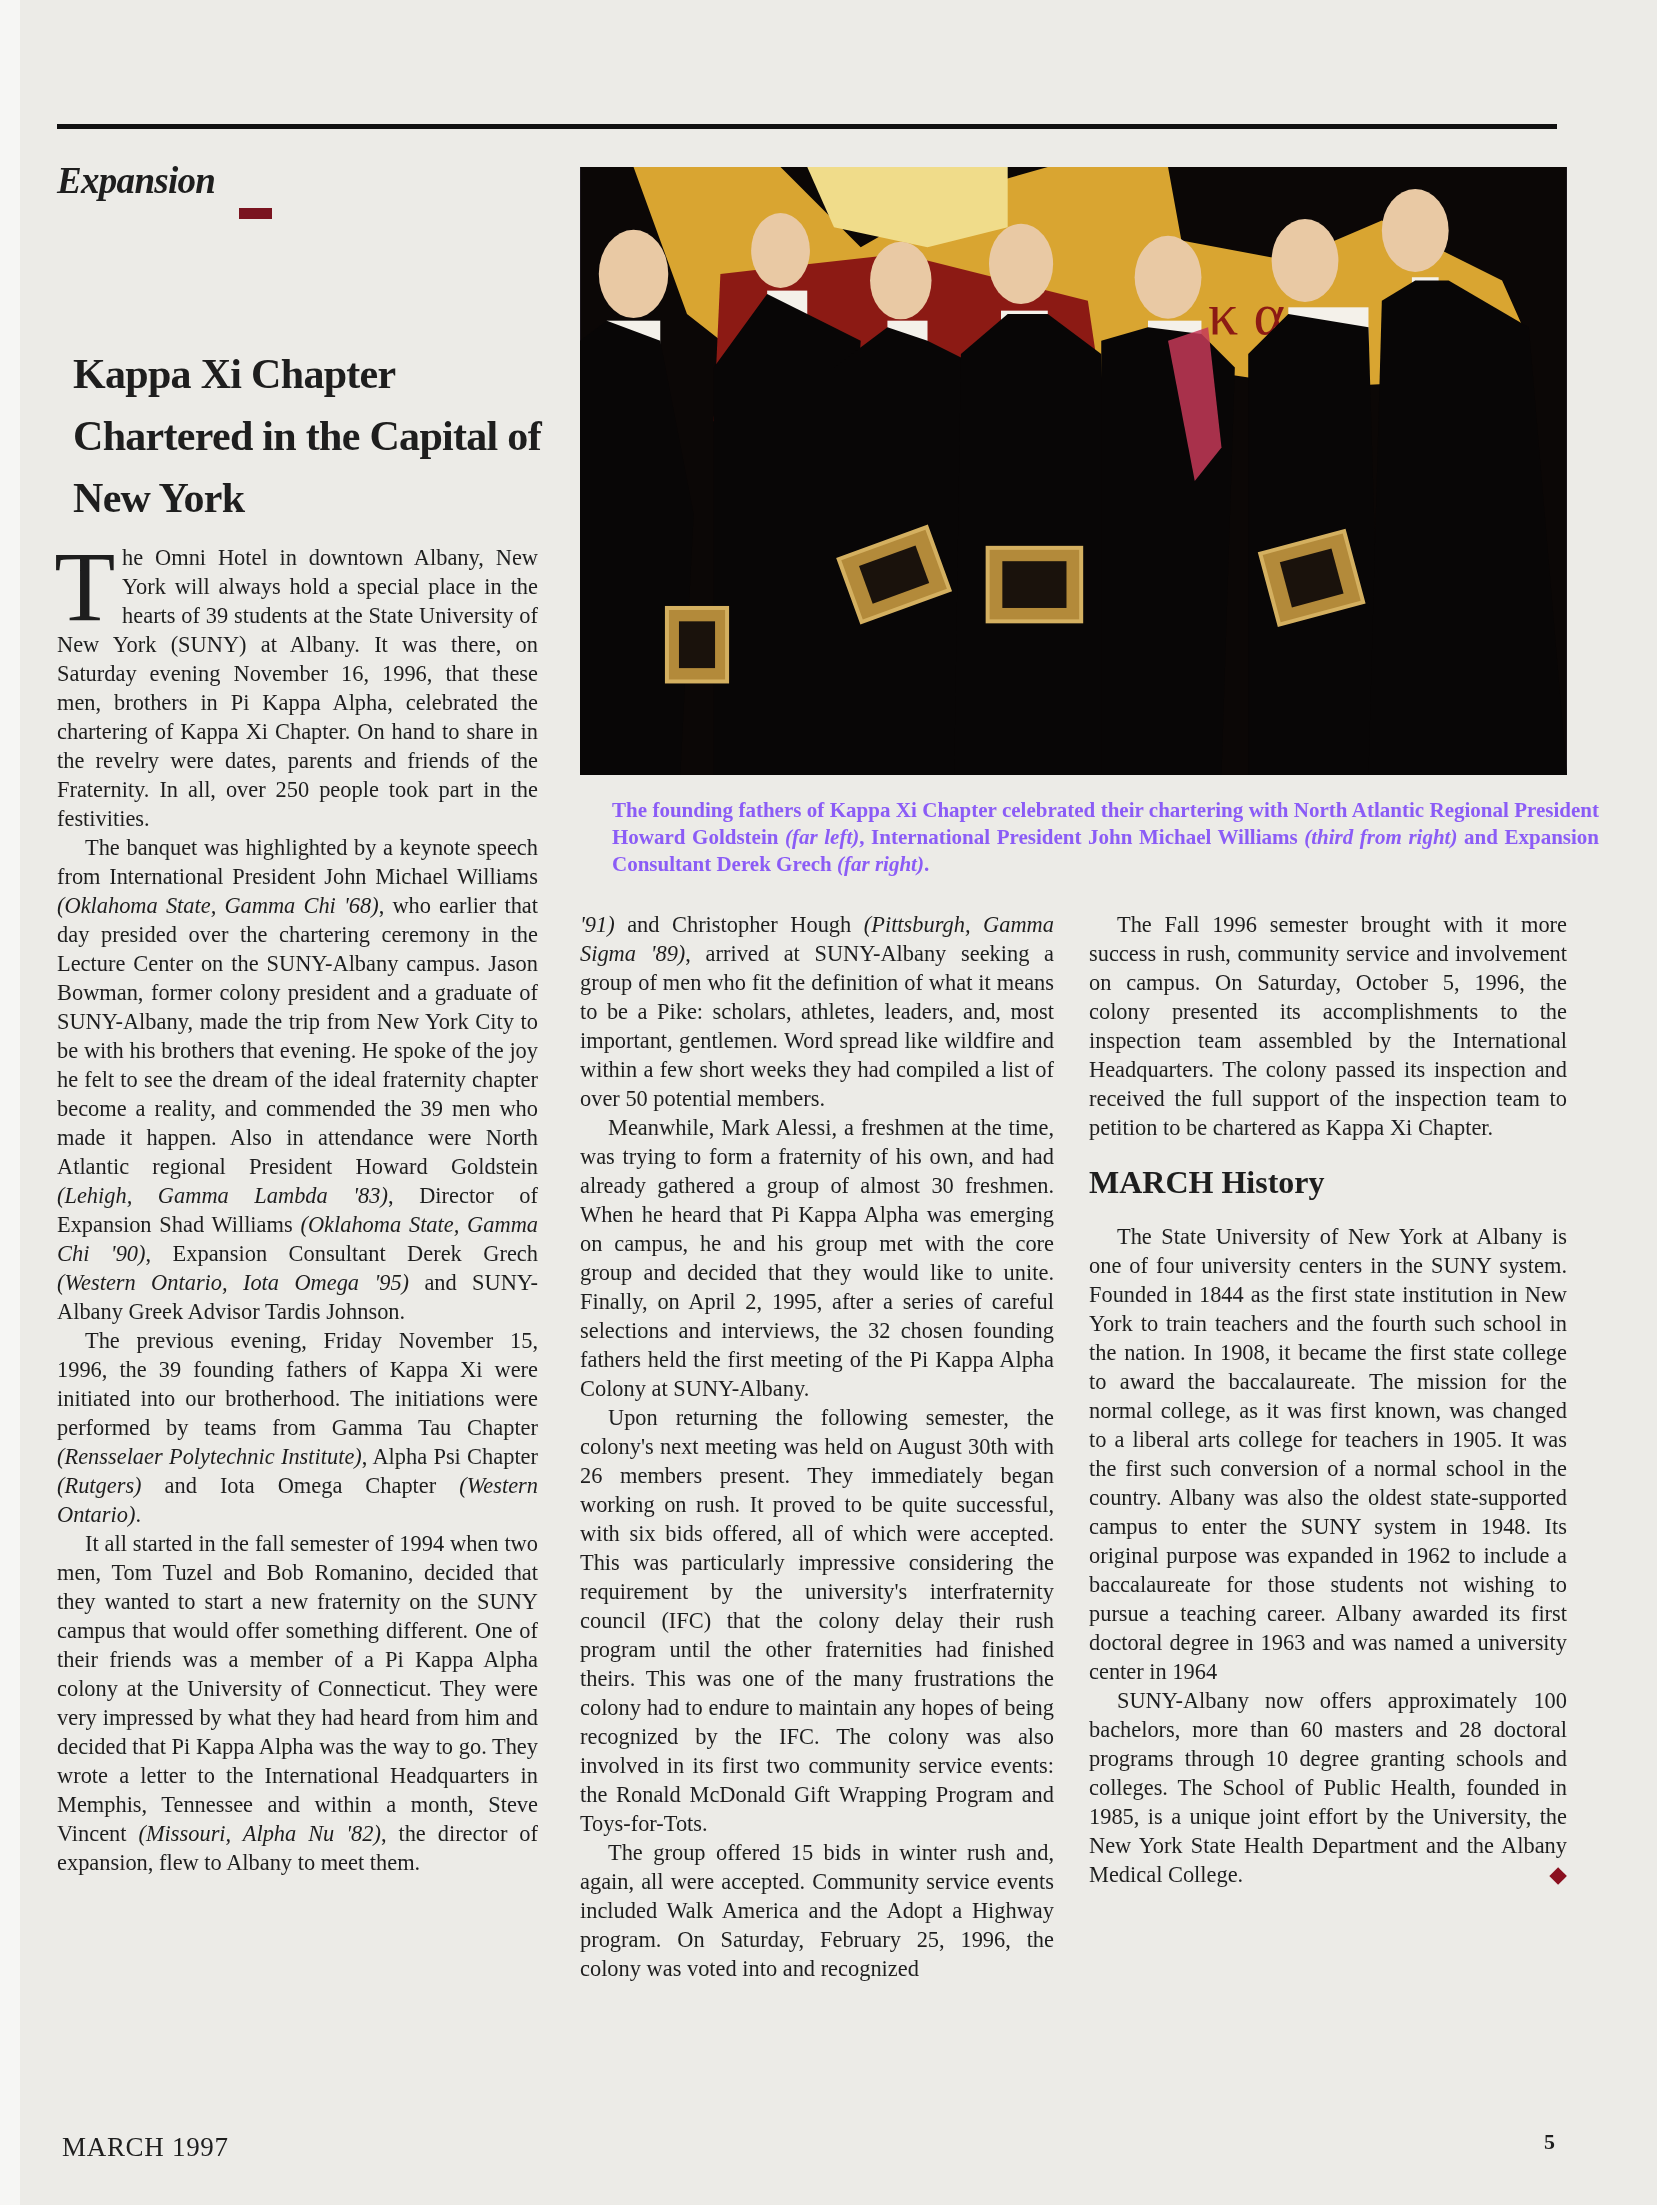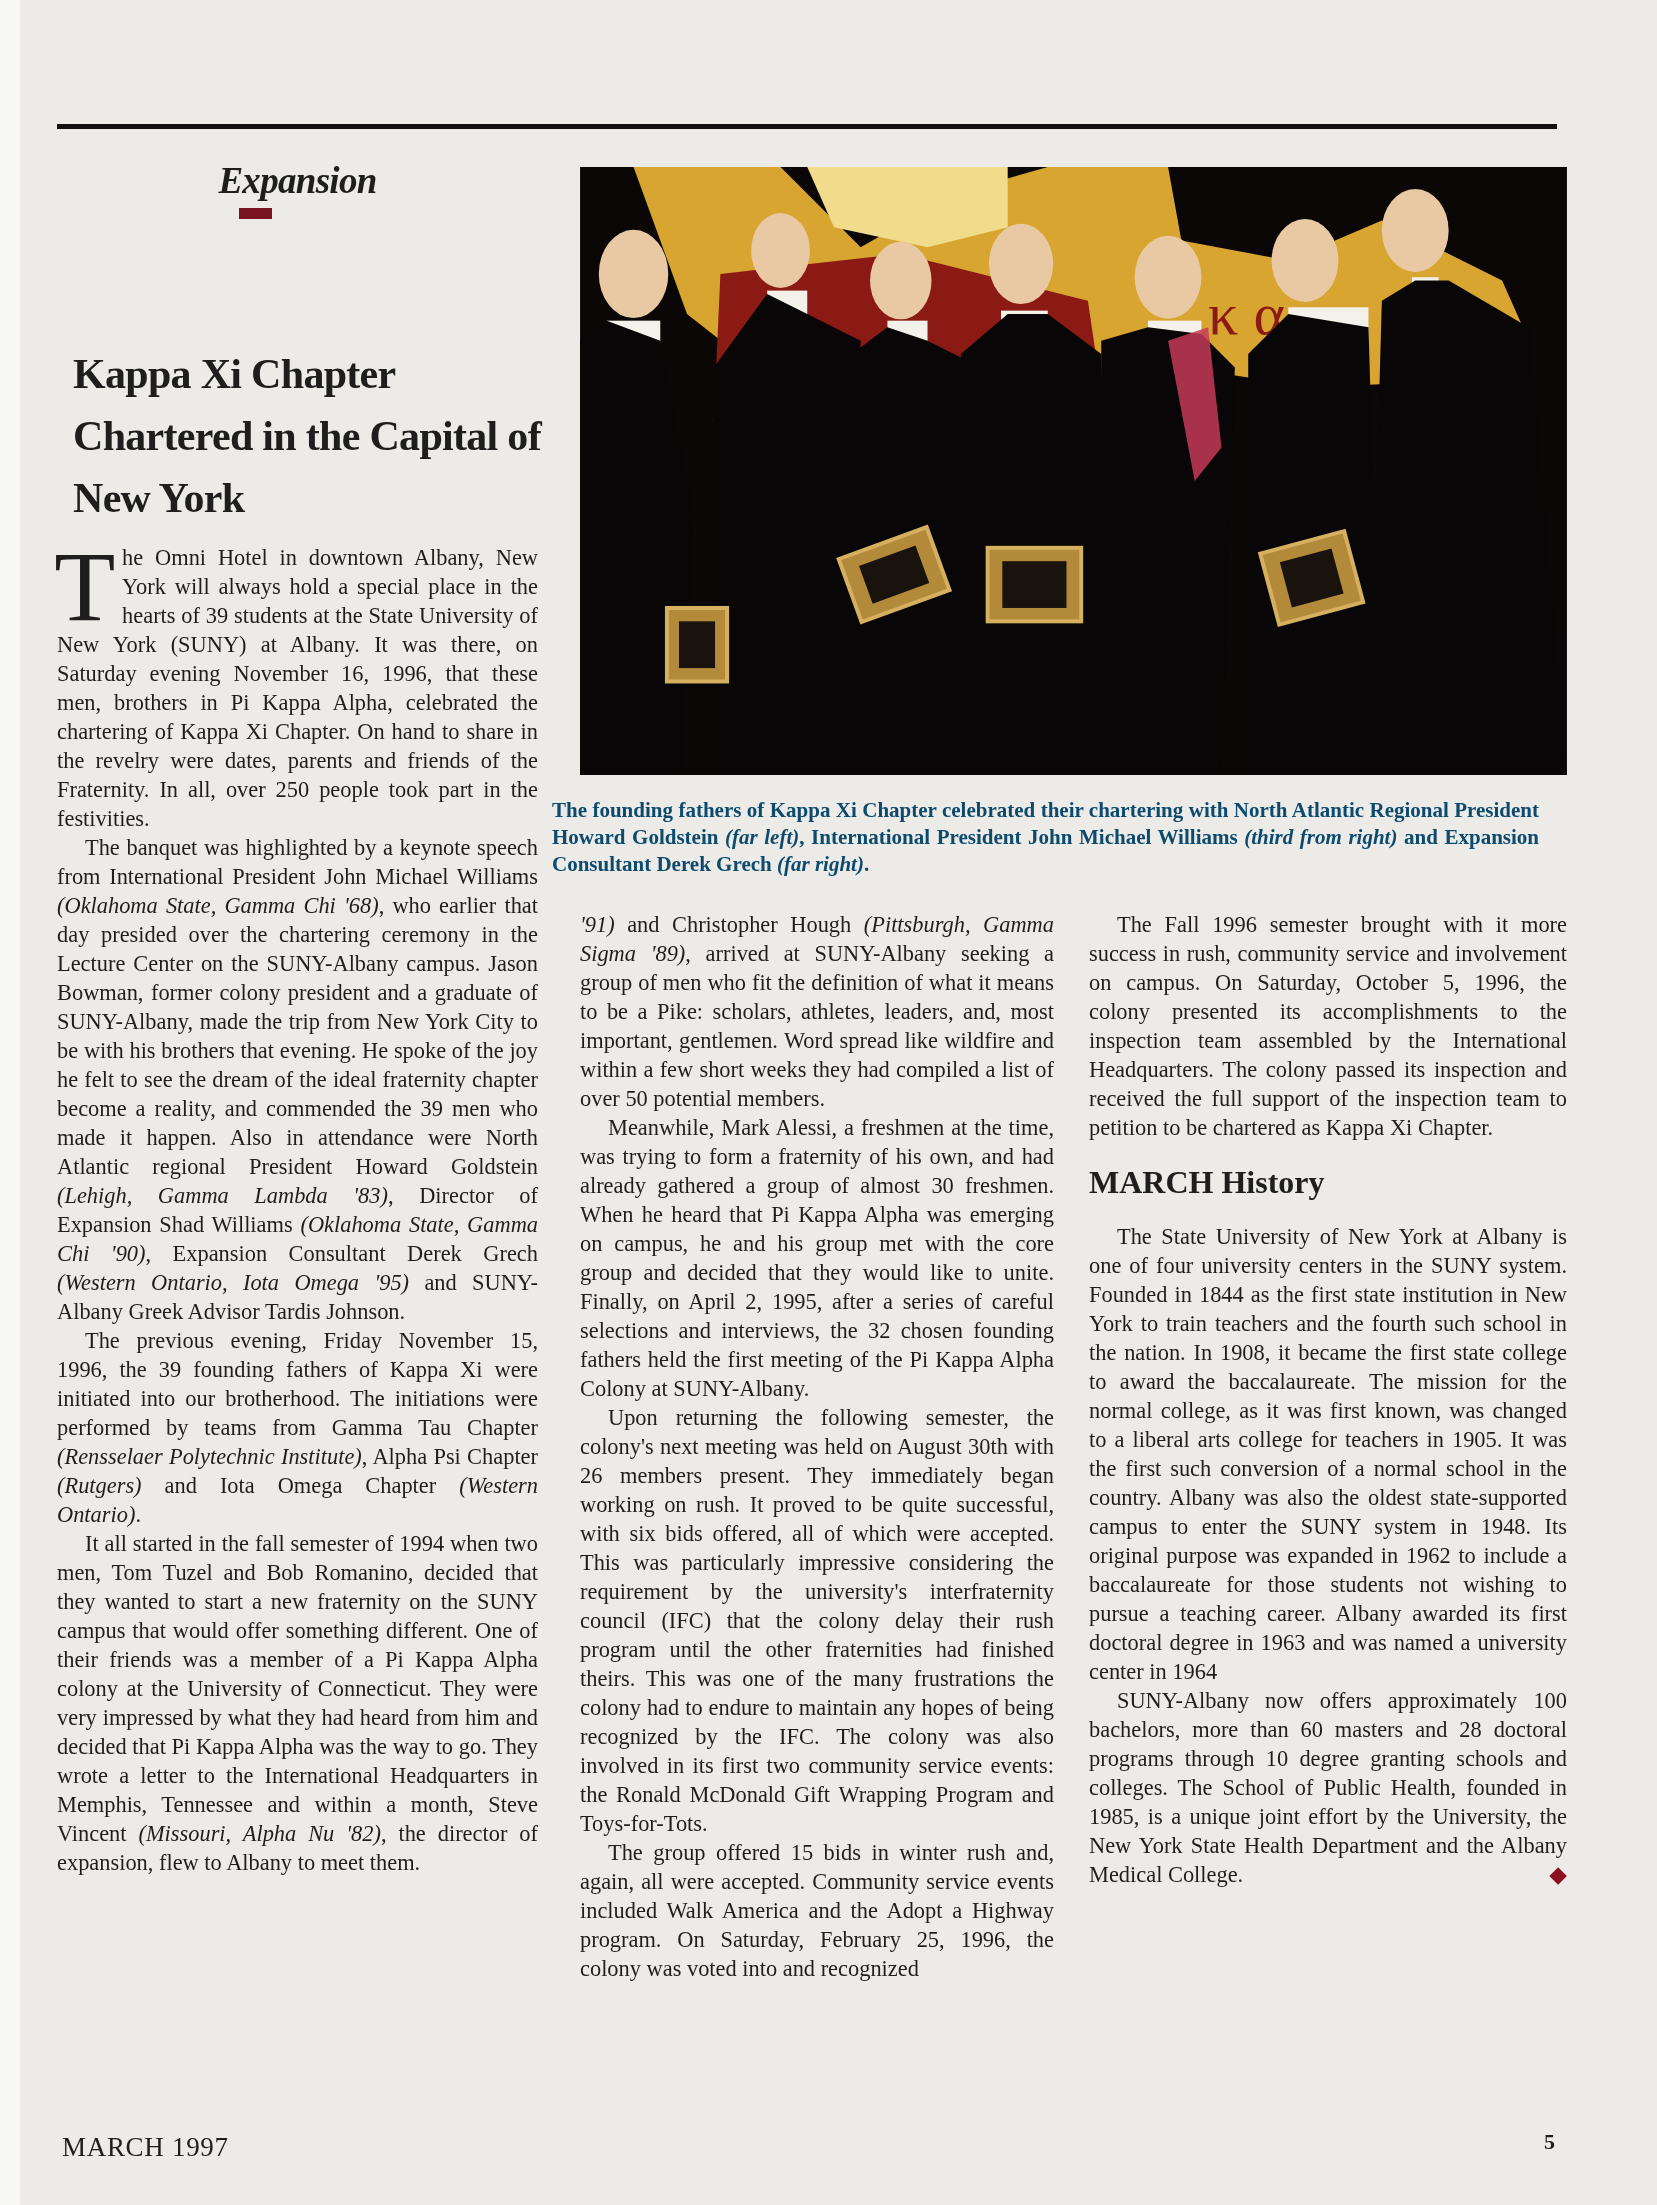--- a/index.html
+++ b/index.html
@@ -14,21 +14,20 @@
   .page-edge {
     position: absolute; left: 0; top: 0; width: 20px; height: 2205px;
     background: #f6f6f4;
   }
   .top-rule {
     position: absolute; left: 57px; top: 124px; width: 1500px; height: 5.3px;
     background: #111;
   }
   .section-label {
     position: absolute; left: 57px; top: 159px; width: 481px;
-    text-align: center;
     font-style: italic; font-weight: bold; font-size: 37px;
     letter-spacing: -0.7px;
   }
   .section-bar {
     position: absolute; left: 239px; top: 208px; width: 33px; height: 10.7px;
     background: #7a1420;
   }
   .headline {
     position: absolute; left: 57px; top: 327px; width: 495px;
     font-weight: bold; font-size: 42px; line-height: 62px;
@@ -55,23 +54,23 @@
   .subhead {
     font-weight: bold; font-size: 32px; line-height: 40px;
     margin: 20px 0 20px 0 !important; text-indent: 0 !important;
   }
   .endmark { float: right; color: #8b1020; font-size: 23px; }
   .photo {
     position: absolute; left: 580px; top: 167px; width: 987px; height: 608px;
     background: #c4b5fd; overflow: hidden;
   }
   .caption {
-    position: absolute; left: 552px; top: 797px; width: 987px;
+    position: absolute; left: 612px; top: 797px; width: 987px;
     font-weight: bold; font-size: 21px; line-height: 27px;
-    text-align: justify; color: #0c4a6e;
+    text-align: justify; color: #8b5cf6;
     font-stretch: condensed;
   }
   .caption i { font-style: italic; }
   .footer-left {
     position: absolute; left: 62px; top: 2132px;
     font-size: 27px; letter-spacing: 0.7px;
   }
   .footer-right {
     position: absolute; left: 1544px; top: 2129px;
     font-size: 22px; font-weight: bold;

